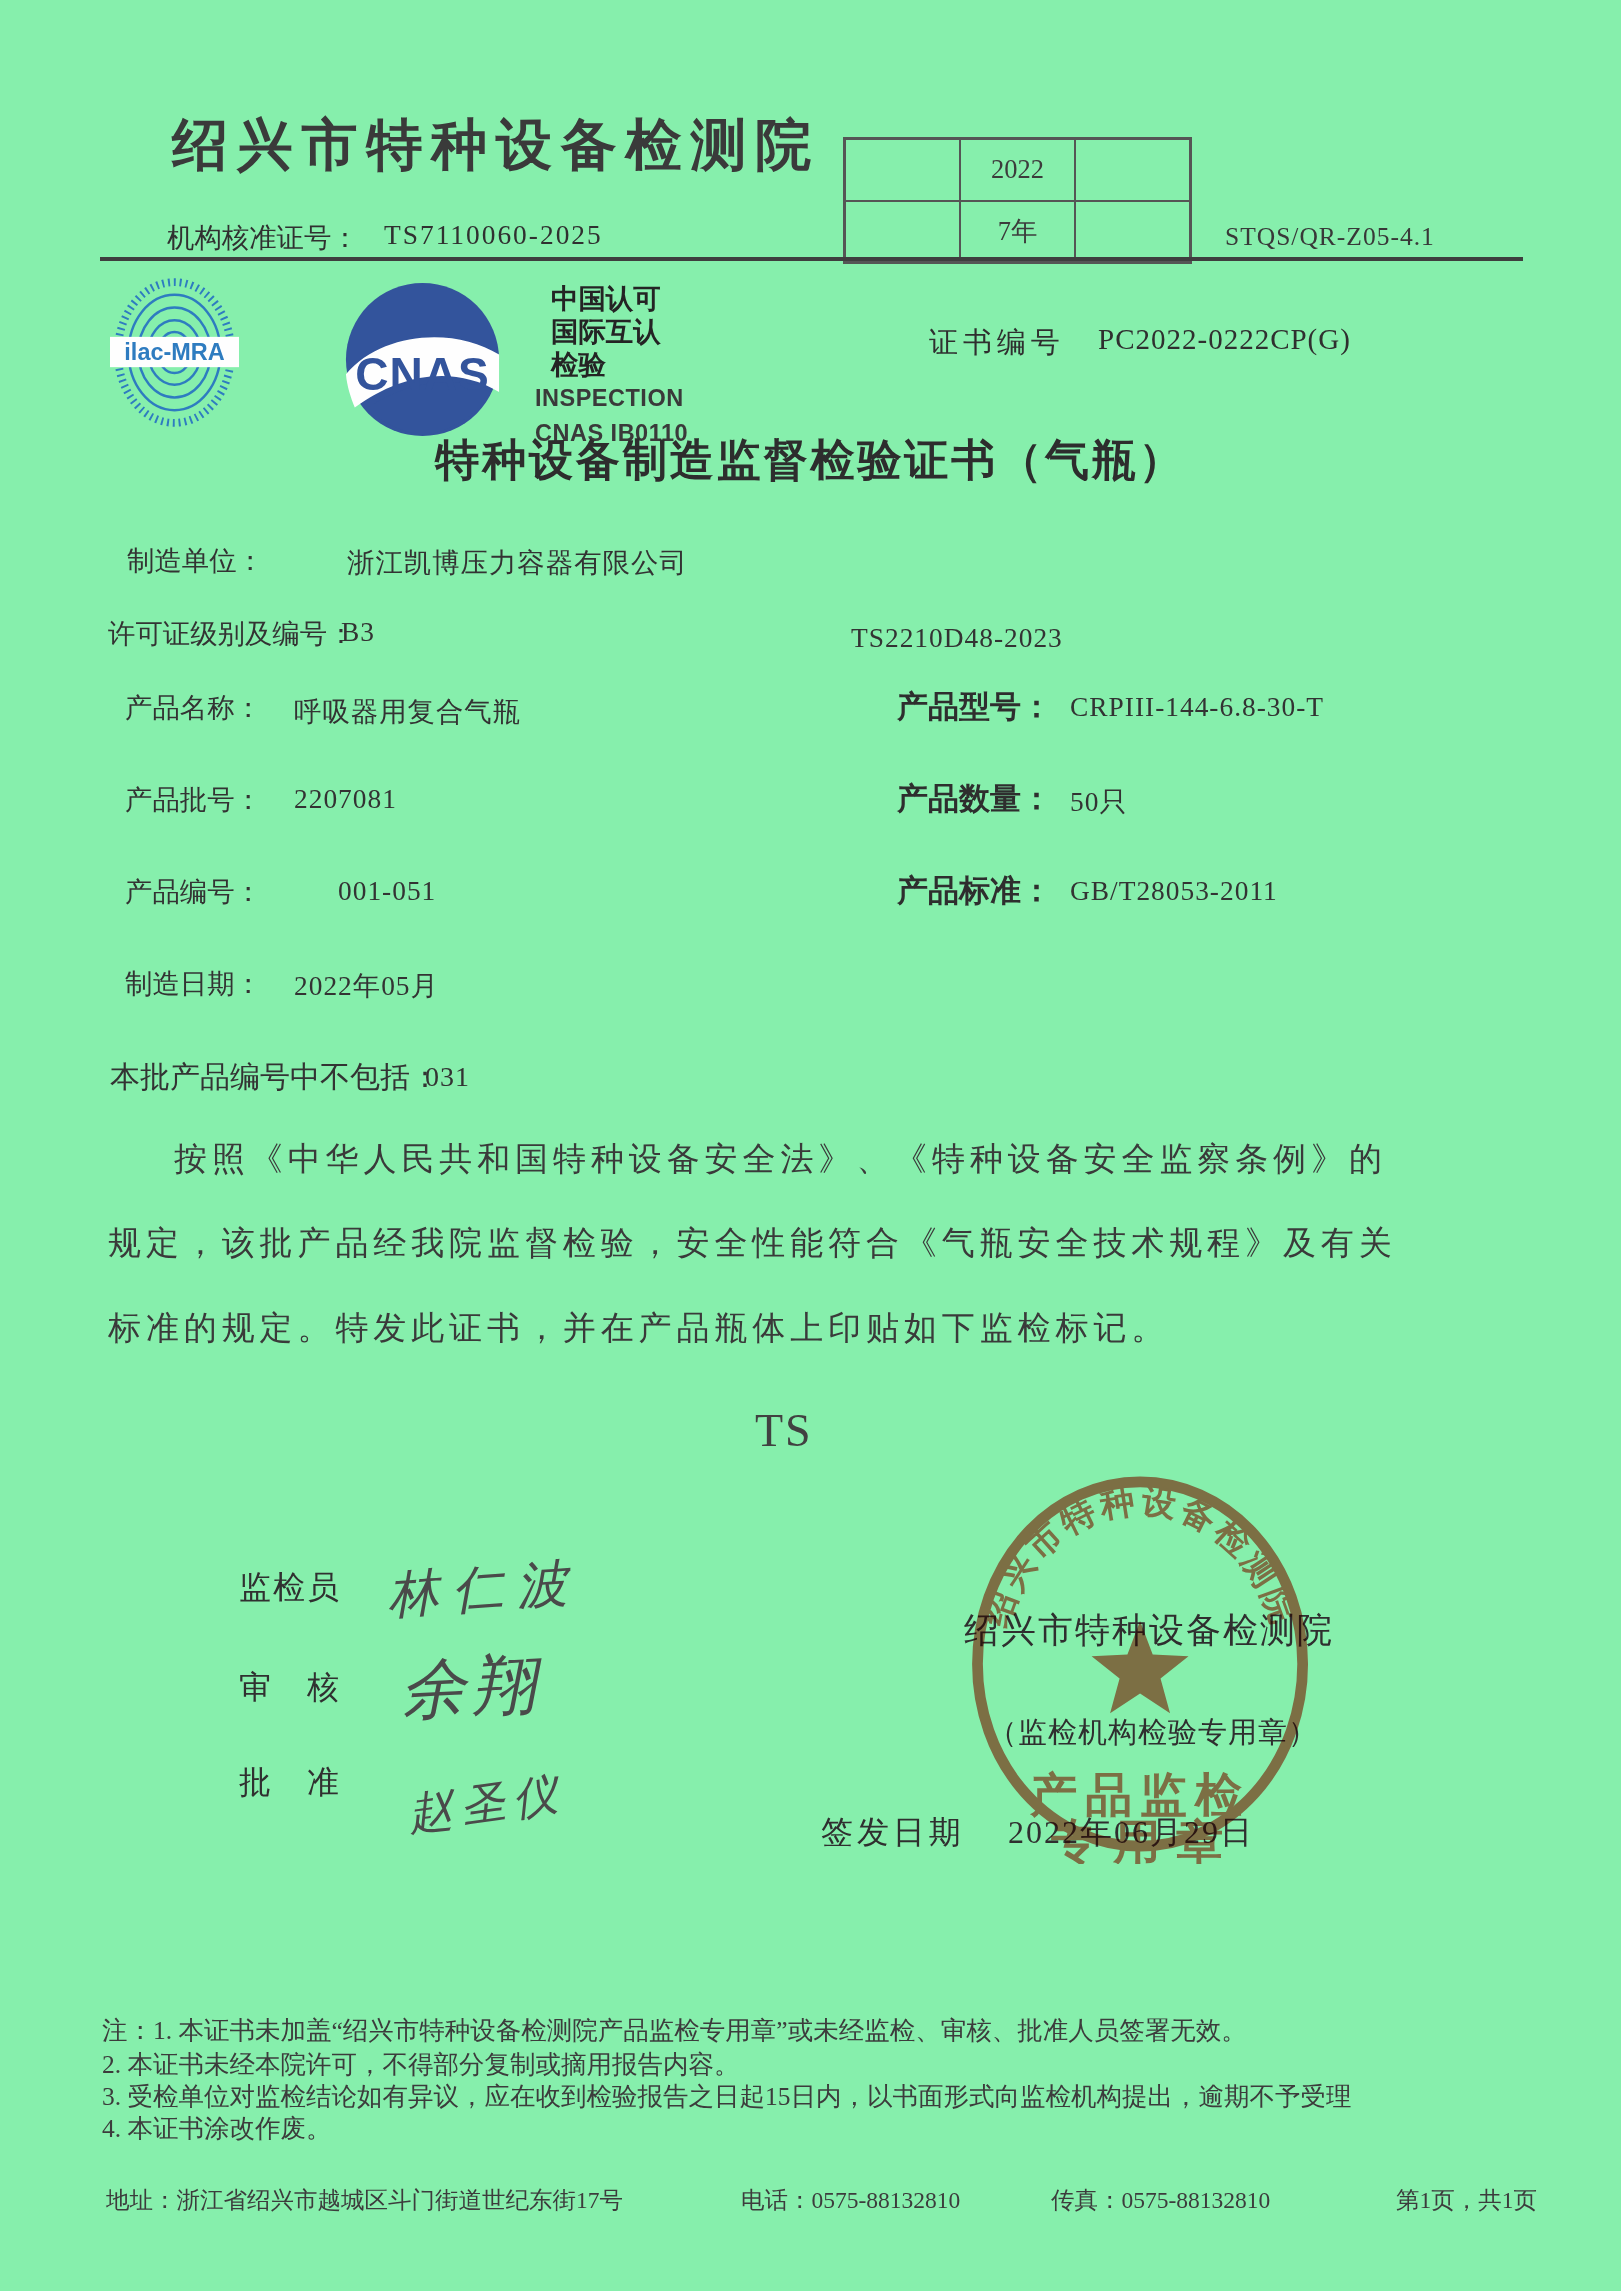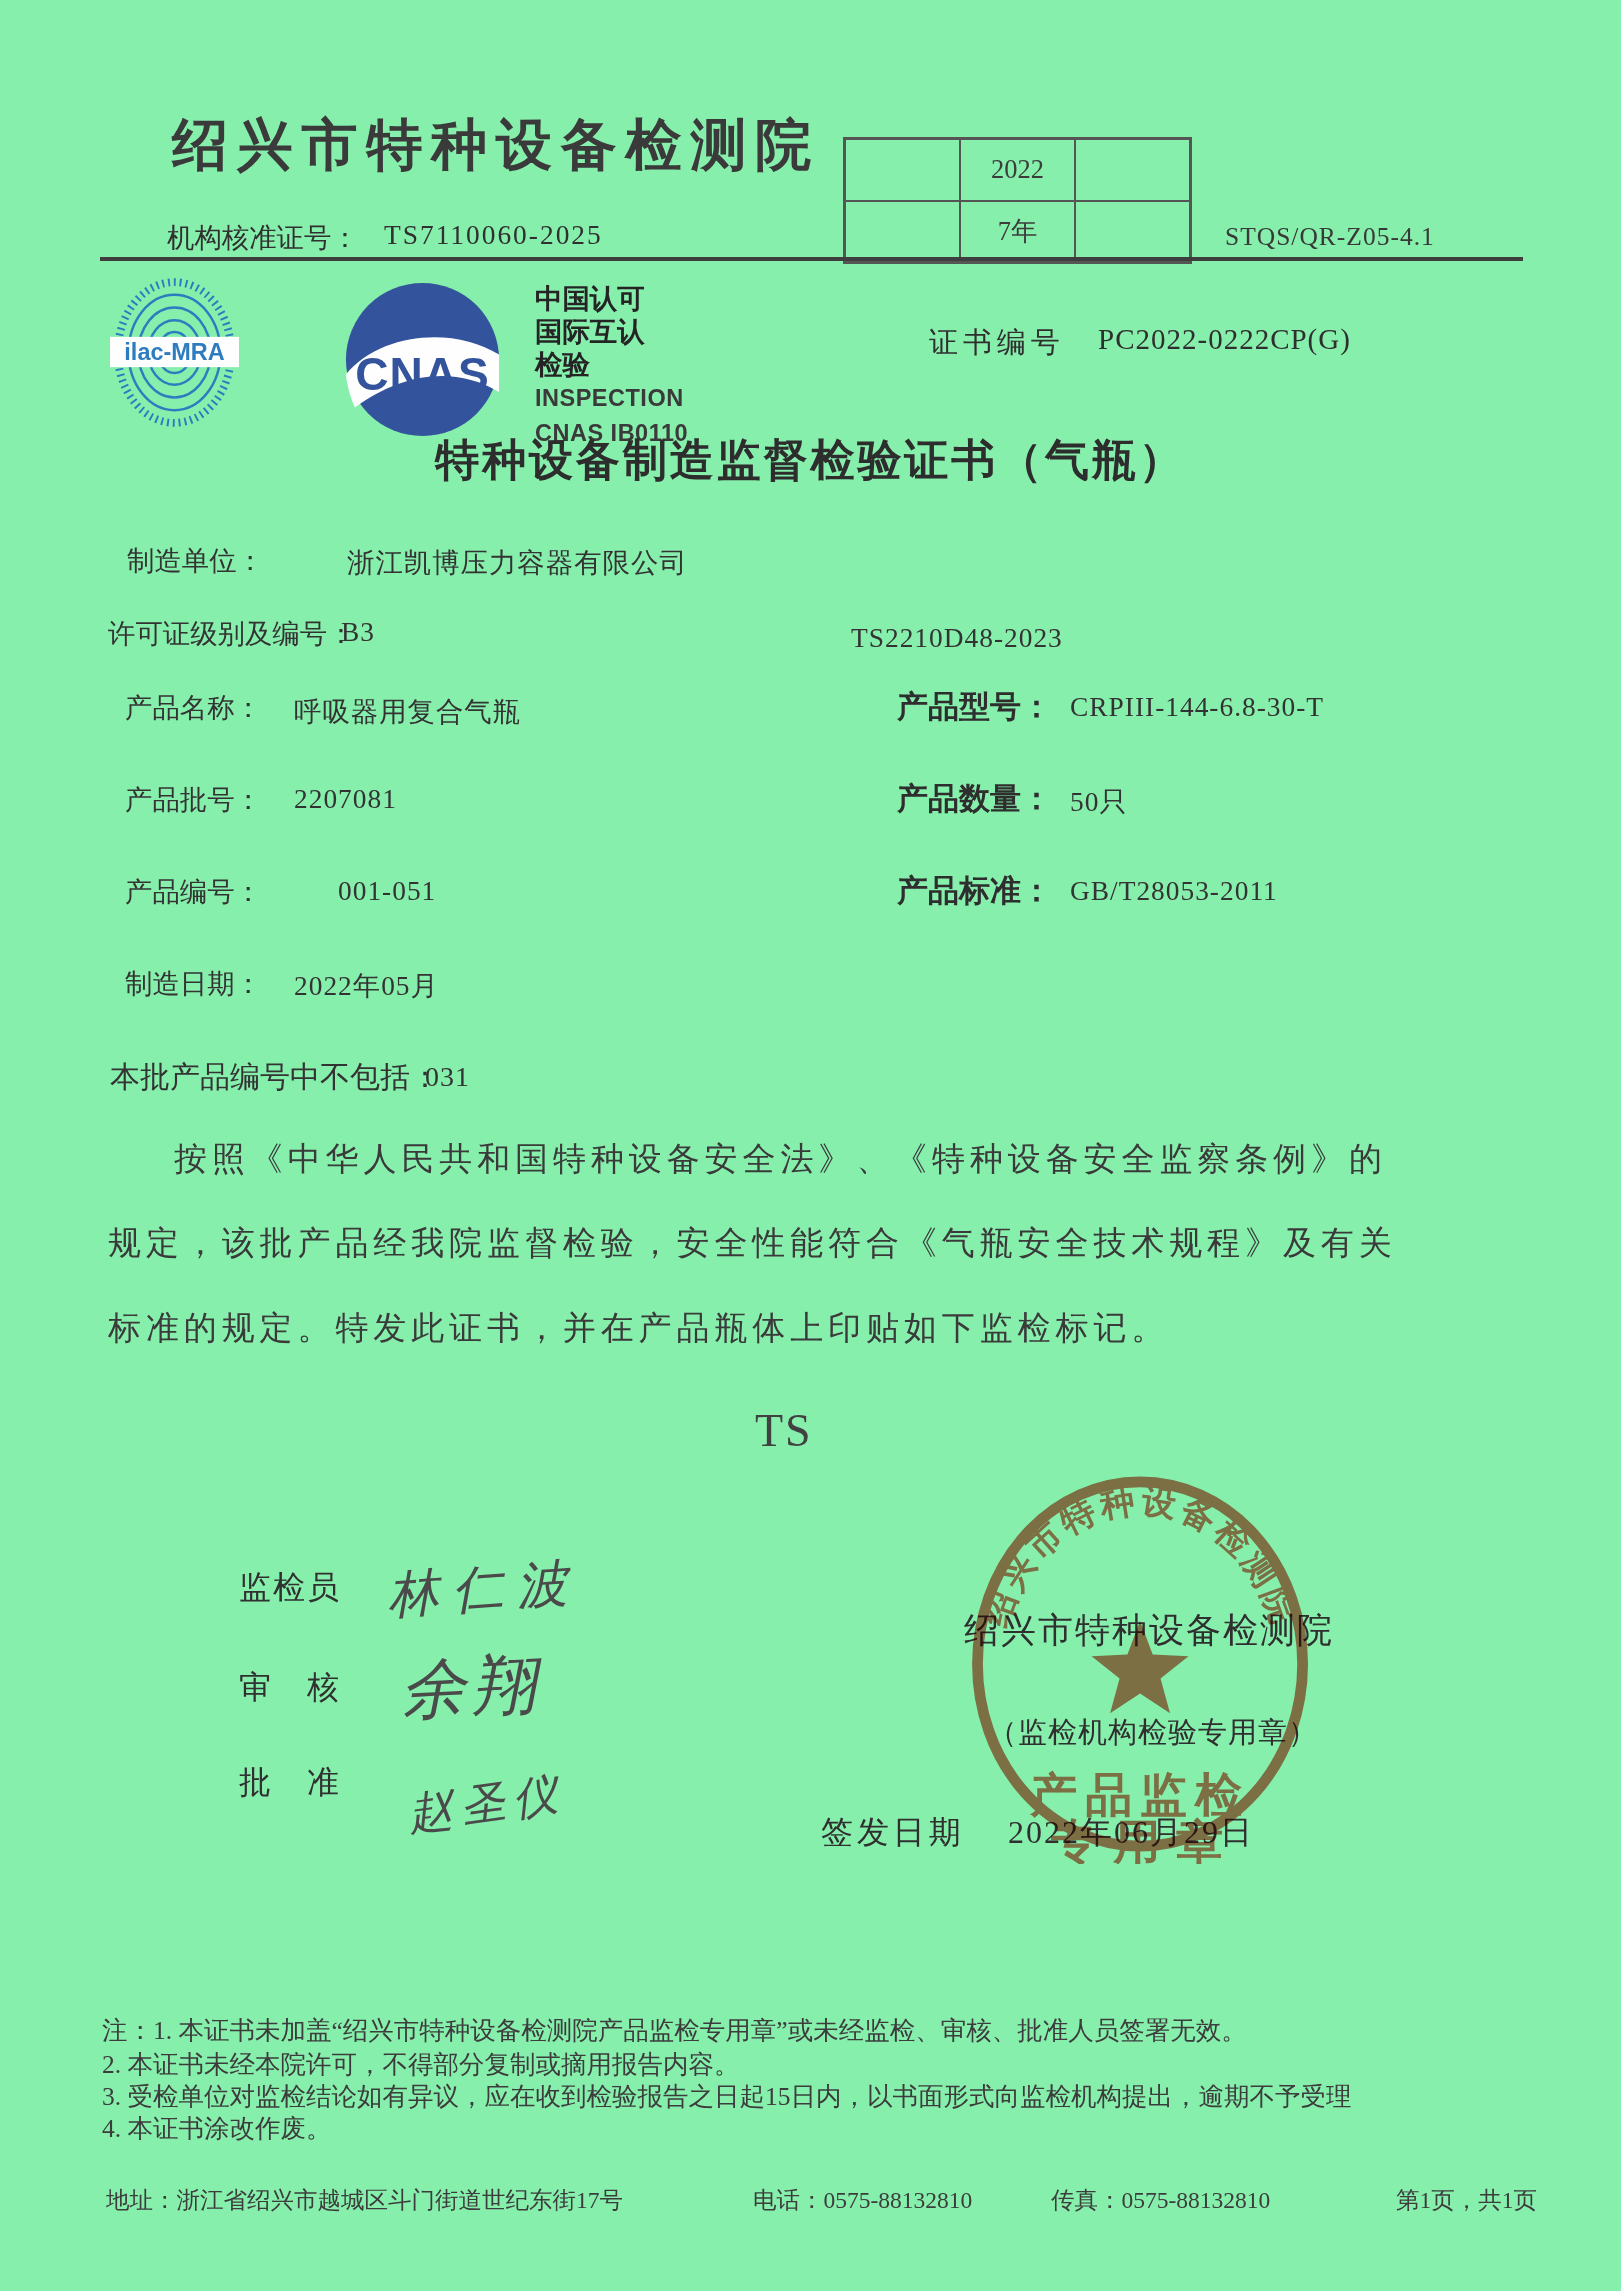--- a/index.html
+++ b/index.html
@@ -19,21 +19,21 @@
     font-size:26.5px;color:#3c3c3c;}
   .approval-label{left:167px;top:220px;font-size:27.4px;color:#303030;}
   .approval-no{left:384px;top:220px;font-size:27.4px;letter-spacing:2px;color:#303030;}
   .doc-code{left:1225px;top:222px;font-size:25.5px;letter-spacing:1px;color:#383838;}
   .top-rule{left:100px;top:257px;width:1423px;height:3.9px;background:#3e3e3e;}
 
   
   .ilac-logo{left:110px;top:274px;width:129px;height:157px;}
   .cnas-logo{left:343px;top:280px;width:159px;height:159px;}
   .accred{left:535px;top:282px;}
-  .accred .zh{font-family:"Liberation Sans","DejaVu Sans",sans-serif;font-size:27.4px;font-weight:bold;line-height:33px;color:#242424;}
+  .accred .zh{font-family:"Liberation Sans","DejaVu Sans",sans-serif;font-size:27.4px;font-weight:bold;line-height:33px;color:#242424;margin-left:16px;}
   .accred .en{font-family:"Liberation Sans","DejaVu Sans",sans-serif;font-size:23.5px;font-weight:bold;line-height:35px;letter-spacing:0.5px;color:#3a3a3a;}
 
   .cert-no-label{left:929px;top:323px;font-size:29px;letter-spacing:4.9px;color:#2f2f2f;}
   .cert-no{left:1098px;top:323px;font-size:29px;letter-spacing:1px;color:#2f2f2f;}
 
   .title{left:0;top:431px;width:1621px;text-align:center;font-size:44px;font-weight:bold;
     letter-spacing:2.9px;color:#2d2d2d;}
 
   
   .f-label{font-size:27.4px;color:#333;}
@@ -69,21 +69,21 @@
   .issuer-note{left:988px;top:1713px;font-size:29px;letter-spacing:1px;color:#2f2f2f;}
   .issue-label{left:821px;top:1811px;font-size:32px;letter-spacing:3.9px;color:#2f2f2f;}
   .issue-date{left:1008px;top:1811px;font-size:32px;letter-spacing:2px;color:#2f2f2f;}
 
   .stamp{left:953px;top:1470px;width:380px;height:394px;opacity:.82;mix-blend-mode:multiply;}
 
   
   .note{left:102px;font-size:25.5px;color:#3c3c3c;}
   .n1{top:2013px;} .n2{top:2047px;} .n3{top:2079px;} .n4{top:2111px;}
   .footer-item{top:2184px;font-size:23.5px;color:#3c3c3c;}
-  .ft-addr{left:106px;} .ft-phone{left:741px;margin-left:12px;} .ft-fax{left:1051px;} .ft-page{left:1358px;margin-left:38px;}
+  .ft-addr{left:106px;} .ft-phone{left:741px;} .ft-fax{left:1051px;} .ft-page{left:1358px;margin-left:38px;}
 </style>
 </head>
 <body>
 
 <div class="page">
 
   <div class="abs inst-name">绍兴市特种设备检测院</div>
 
   <div class="abs year-table">
     <div class="cell"></div>

